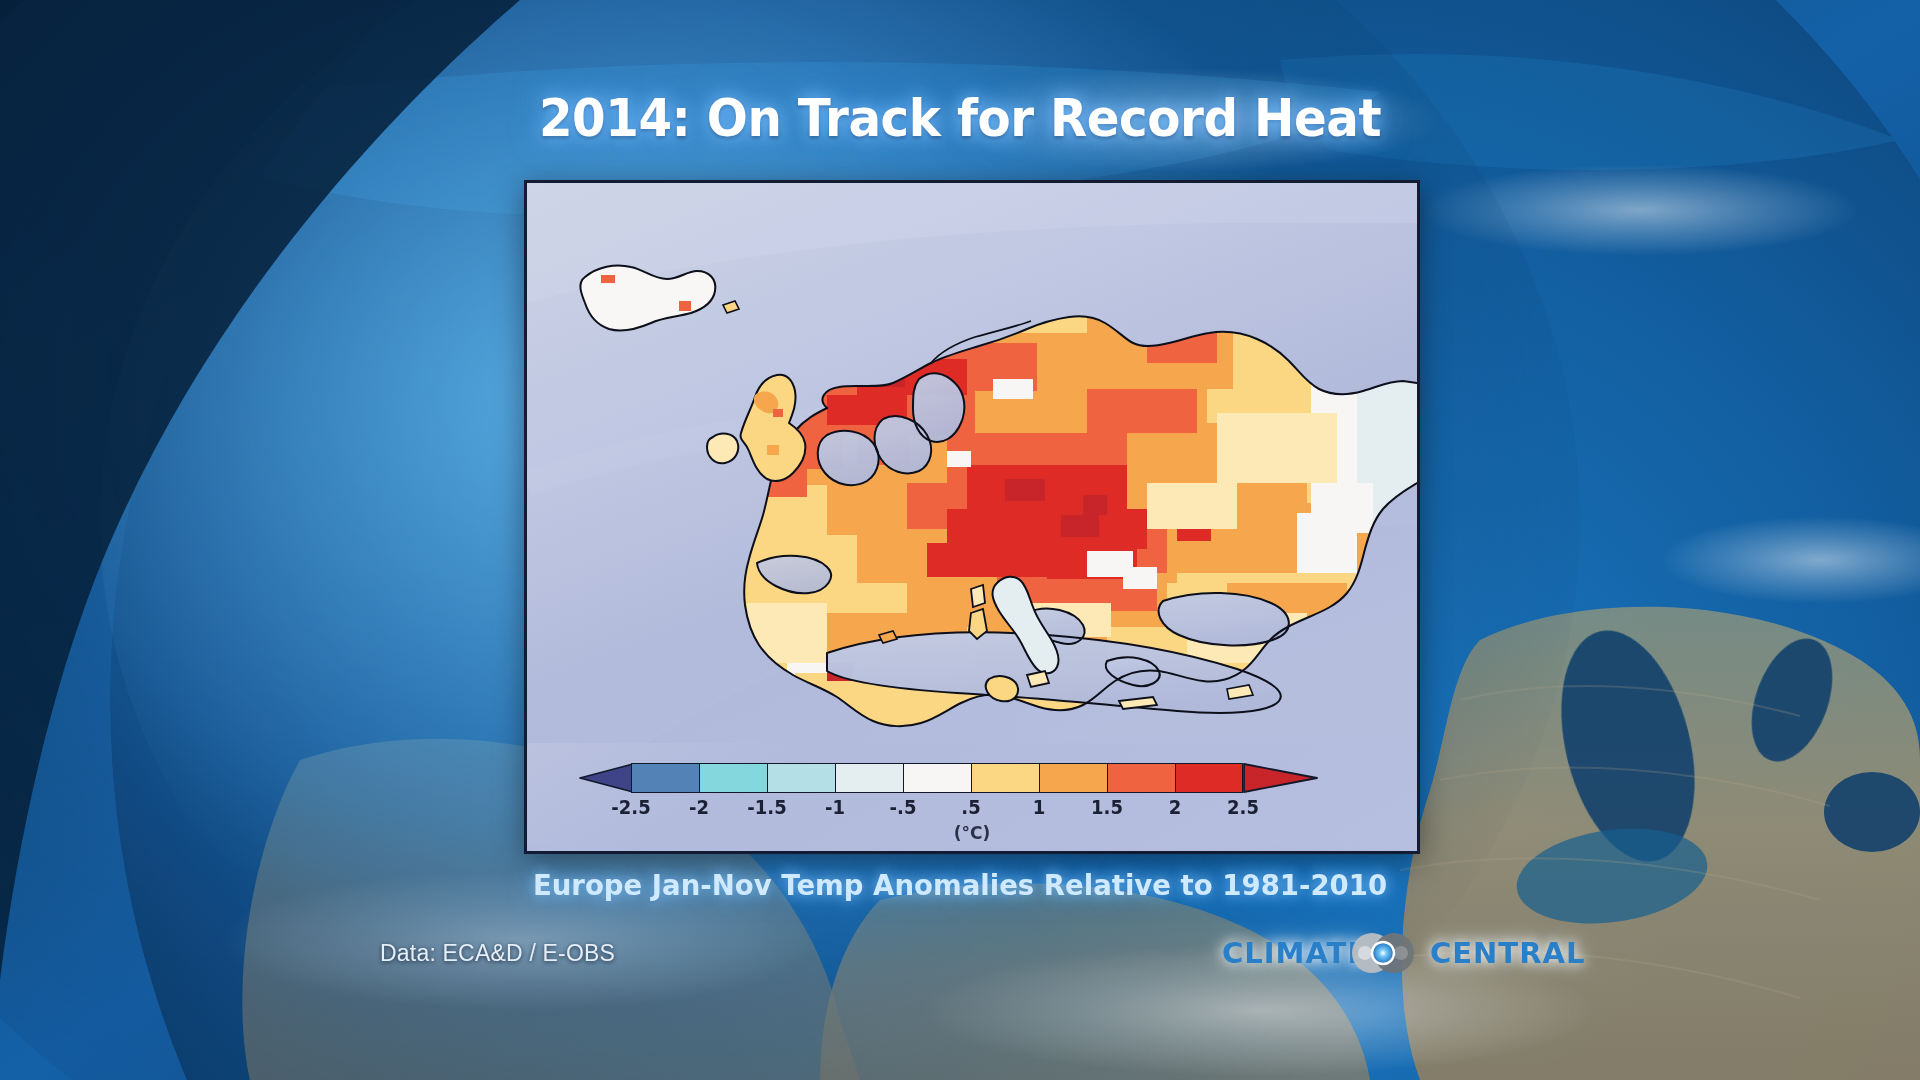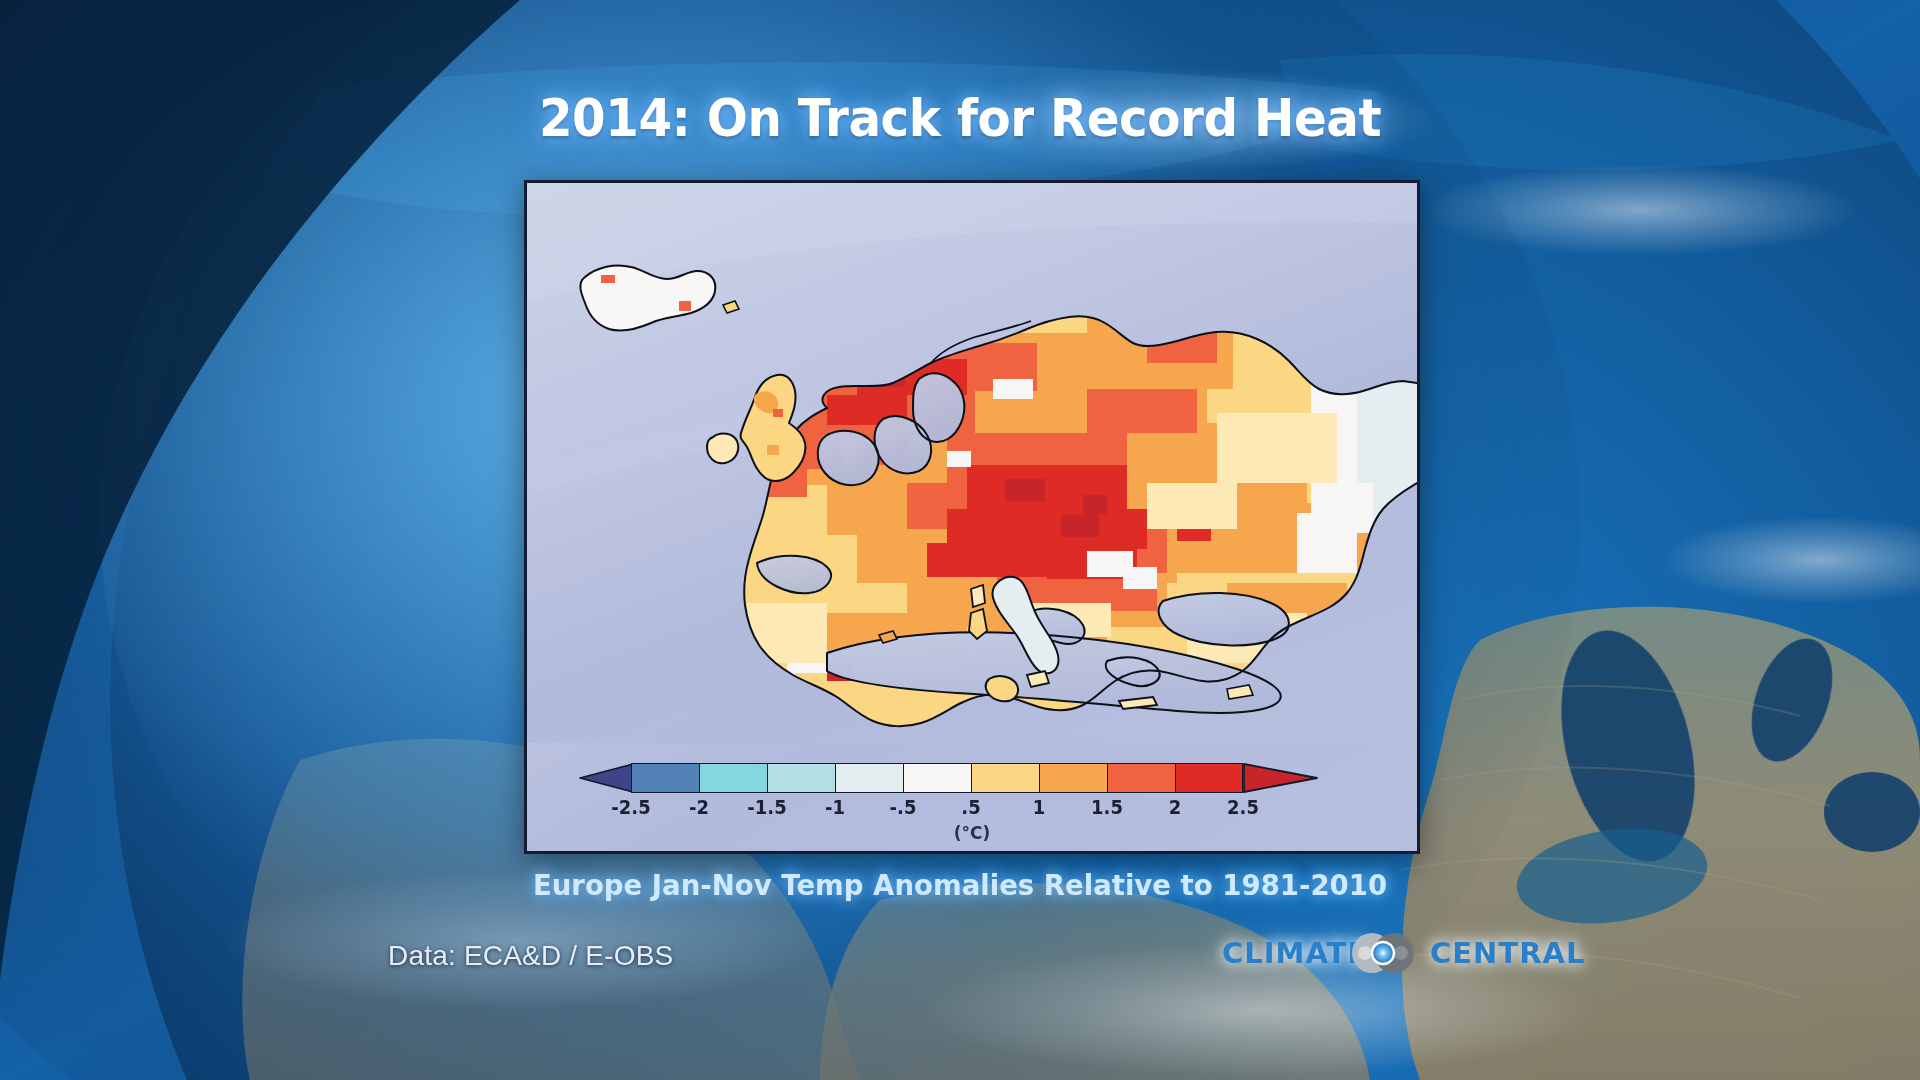--- a/index.html
+++ b/index.html
@@ -63,24 +63,23 @@
     font-size:29px; font-weight:600; color:#cfeaff;
     text-shadow:0 0 14px rgba(130,200,255,.9), 0 0 26px rgba(80,160,255,.6);
     z-index:40;
     transform:scaleX(.95); transform-origin:center;
   }
 
   
   #data-credit {
     position:absolute; left:380px; top:940px;
     font-family:"Liberation Sans", sans-serif;
-    font-size:28px; color:#e6eef8; letter-spacing:.2px;
+    font-size:23px; color:#e6eef8; letter-spacing:.2px;
     text-shadow:0 1px 4px rgba(0,15,40,.75);
     z-index:40;
-    margin-left:8px;
   }
 
   
   #logo { position:absolute; left:1222px; top:930px; width:320px; height:48px; z-index:45; }
   .logo-word {
     position:absolute; top:6px;
     font-family:"DejaVu Sans", sans-serif;
     font-size:29px; font-weight:bold; color:#2a7fc9;
     letter-spacing:1px;
     text-shadow:0 0 12px rgba(255,255,255,.95), 0 0 22px rgba(230,245,255,.85);

